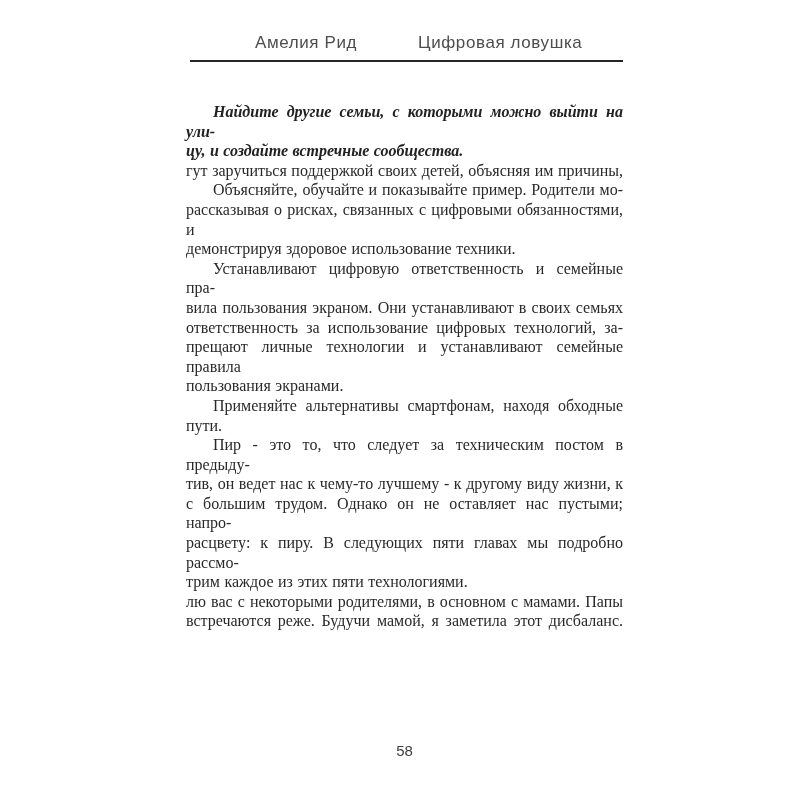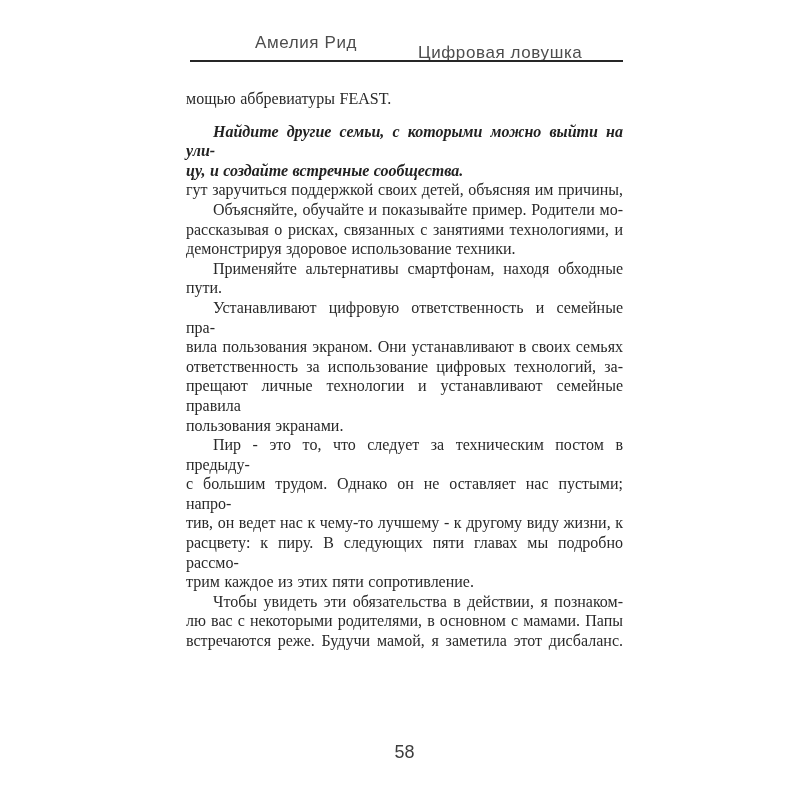--- a/index.html
+++ b/index.html
@@ -28,21 +28,20 @@
   }
   .running-head-title {
     position: absolute;
     top: 33px;
     left: 418px;
     font-family: "Liberation Sans", sans-serif;
     font-size: 17px;
     letter-spacing: 0.6px;
     color: #4d4d4d;
     white-space: nowrap;
-    margin-top: 10px;
   }
   .head-rule {
     position: absolute;
     top: 60px;
     left: 190px;
     width: 433px;
     height: 2px;
     background: #262626;
   }
   
@@ -70,69 +69,67 @@
   .line.last { text-align-last: left; }
   .line.indent { text-indent: 27px; }
   
   .folio {
     position: absolute;
     top: 742px;
     left: 186px;
     width: 437px;
     text-align: center;
     font-family: "Liberation Sans", sans-serif;
-    font-size: 18px;
+    font-size: 15px;
     color: #3e3e3e;
   }
 </style>
 </head>
 <body>
 
 <div class="page">
 
   <span class="running-head-author">Амелия Рид</span>
 
   <span class="running-head-title">Цифровая ловушка</span>
 
   <div class="head-rule"></div>
 
   <main class="body-text">
       <div class="para body">
-        <div class="line last">мощью аббревиатуры FEAST.</div>
       </div>
       <div class="para emphasis gap">
         <div class="line indent">Найдите другие семьи, с которыми можно выйти на ули-</div>
         <div class="line last">цу, и создайте встречные сообщества.</div>
       </div>
       <div class="para body">
         <div class="line">гут заручиться поддержкой своих детей, объясняя им причины,</div>
         <div class="line indent">Объясняйте, обучайте и показывайте пример. Родители мо-</div>
-        <div class="line">рассказывая о рисках, связанных с занятиями технологиями, и</div>
+        <div class="line">рассказывая о рисках, связанных с цифровыми обязанностями, и</div>
         <div class="line last">демонстрируя здоровое использование техники.</div>
-      </div>
-      <div class="para body">
-        <div class="line indent">Применяйте альтернативы смартфонам, находя обходные</div>
-        <div class="line last">пути.</div>
       </div>
       <div class="para body">
         <div class="line indent">Устанавливают цифровую ответственность и семейные пра-</div>
         <div class="line">вила пользования экраном. Они устанавливают в своих семьях</div>
         <div class="line">ответственность за использование цифровых технологий, за-</div>
         <div class="line">прещают личные технологии и устанавливают семейные правила</div>
         <div class="line last">пользования экранами.</div>
       </div>
       <div class="para body">
-        <div class="line indent">Пир - это то, что следует за техническим постом в предыду-</div>
-        <div class="line">с большим трудом. Однако он не оставляет нас пустыми; напро-</div>
-        <div class="line">тив, он ведет нас к чему-то лучшему - к другому виду жизни, к</div>
-        <div class="line">расцвету: к пиру. В следующих пяти главах мы подробно рассмо-</div>
-        <div class="line last">трим каждое из этих пяти сопротивление.</div>
+        <div class="line indent">Применяйте альтернативы смартфонам, находя обходные</div>
+        <div class="line last">пути.</div>
       </div>
       <div class="para body">
-        <div class="line indent">Чтобы увидеть эти обязательства в действии, я познаком-</div>
+        <div class="line indent">Пир - это то, что следует за техническим постом в предыду-</div>
+        <div class="line">тив, он ведет нас к чему-то лучшему - к другому виду жизни, к</div>
+        <div class="line">с большим трудом. Однако он не оставляет нас пустыми; напро-</div>
+        <div class="line">расцвету: к пиру. В следующих пяти главах мы подробно рассмо-</div>
+        <div class="line last">трим каждое из этих пяти технологиями.</div>
+      </div>
+      <div class="para body">
         <div class="line">лю вас с некоторыми родителями, в основном с мамами. Папы</div>
         <div class="line">встречаются реже. Будучи мамой, я заметила этот дисбаланс.</div>
       </div>
     </main>
 
   <div class="folio">58</div>
 
 </div>
 
 </body></html>

